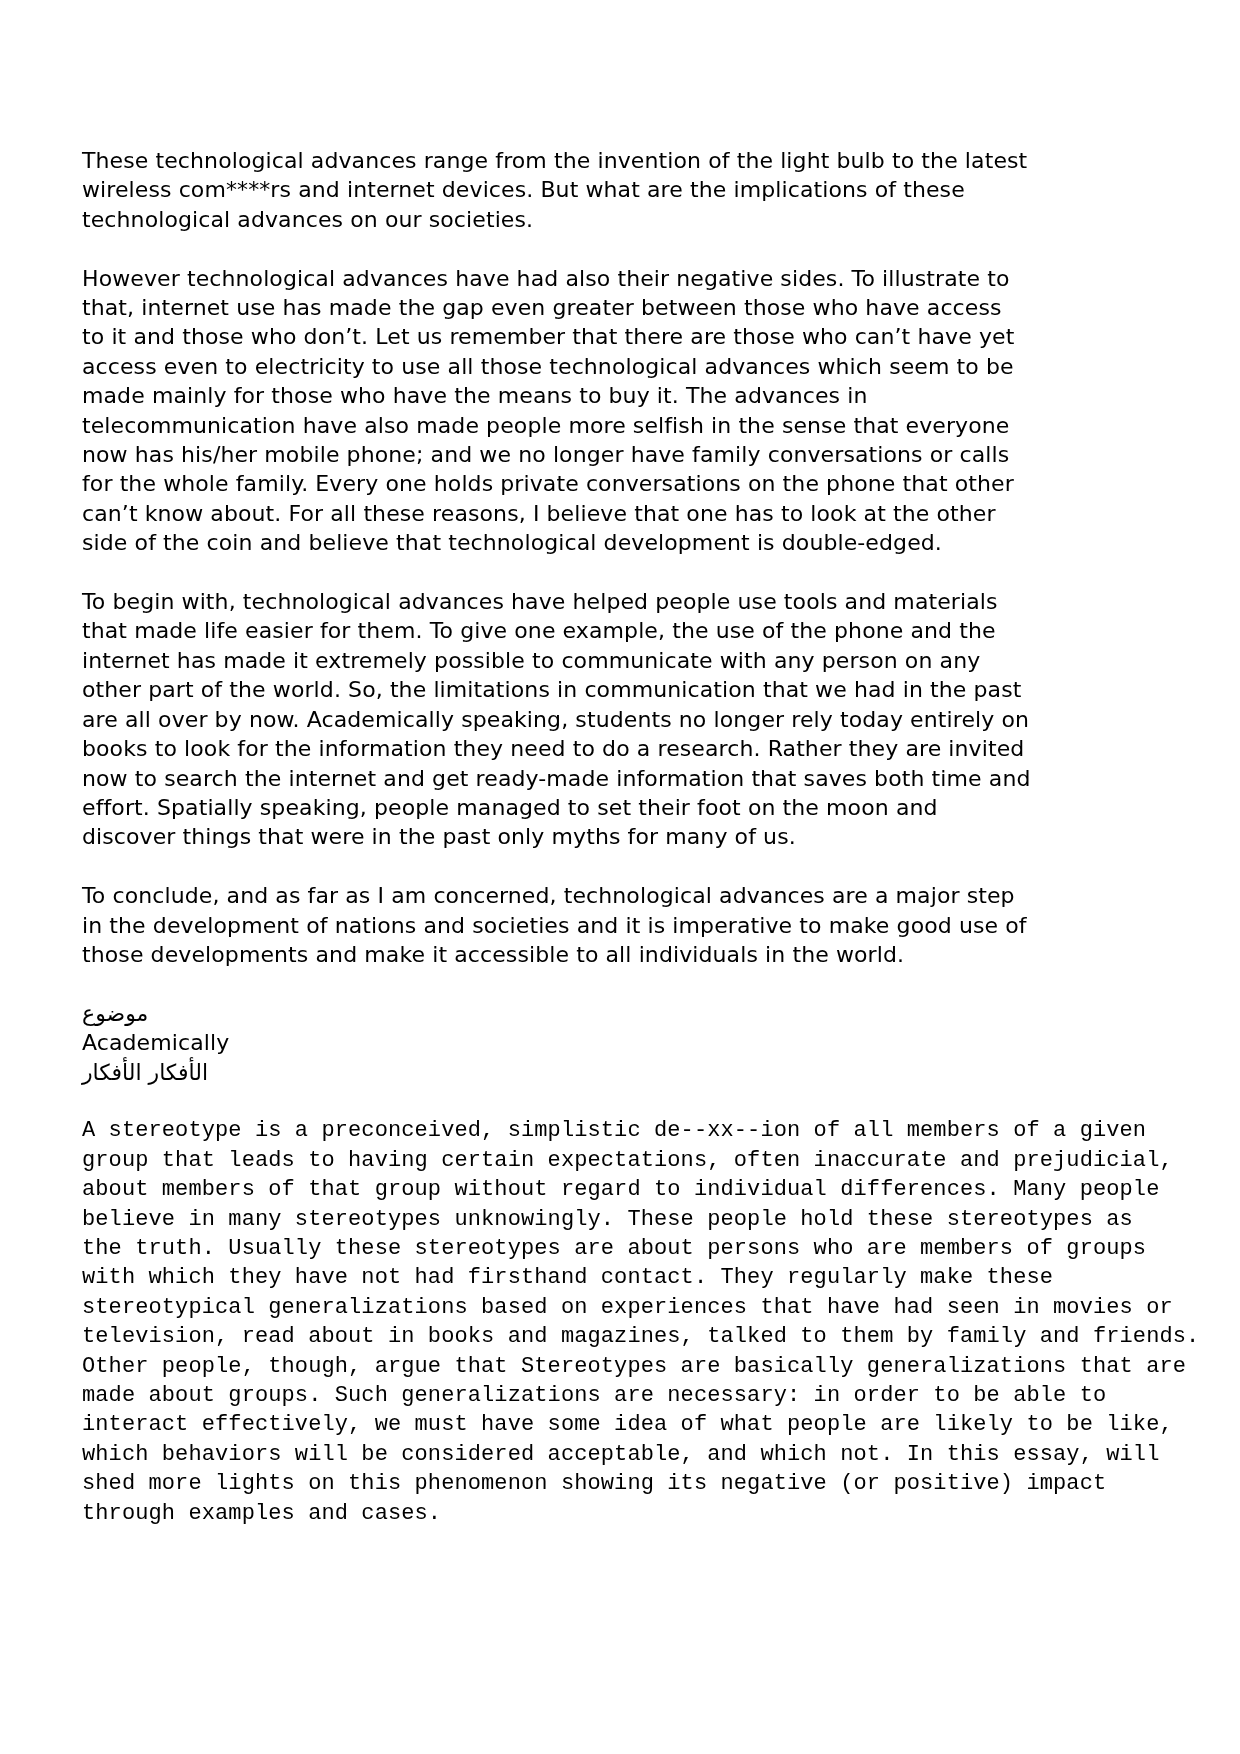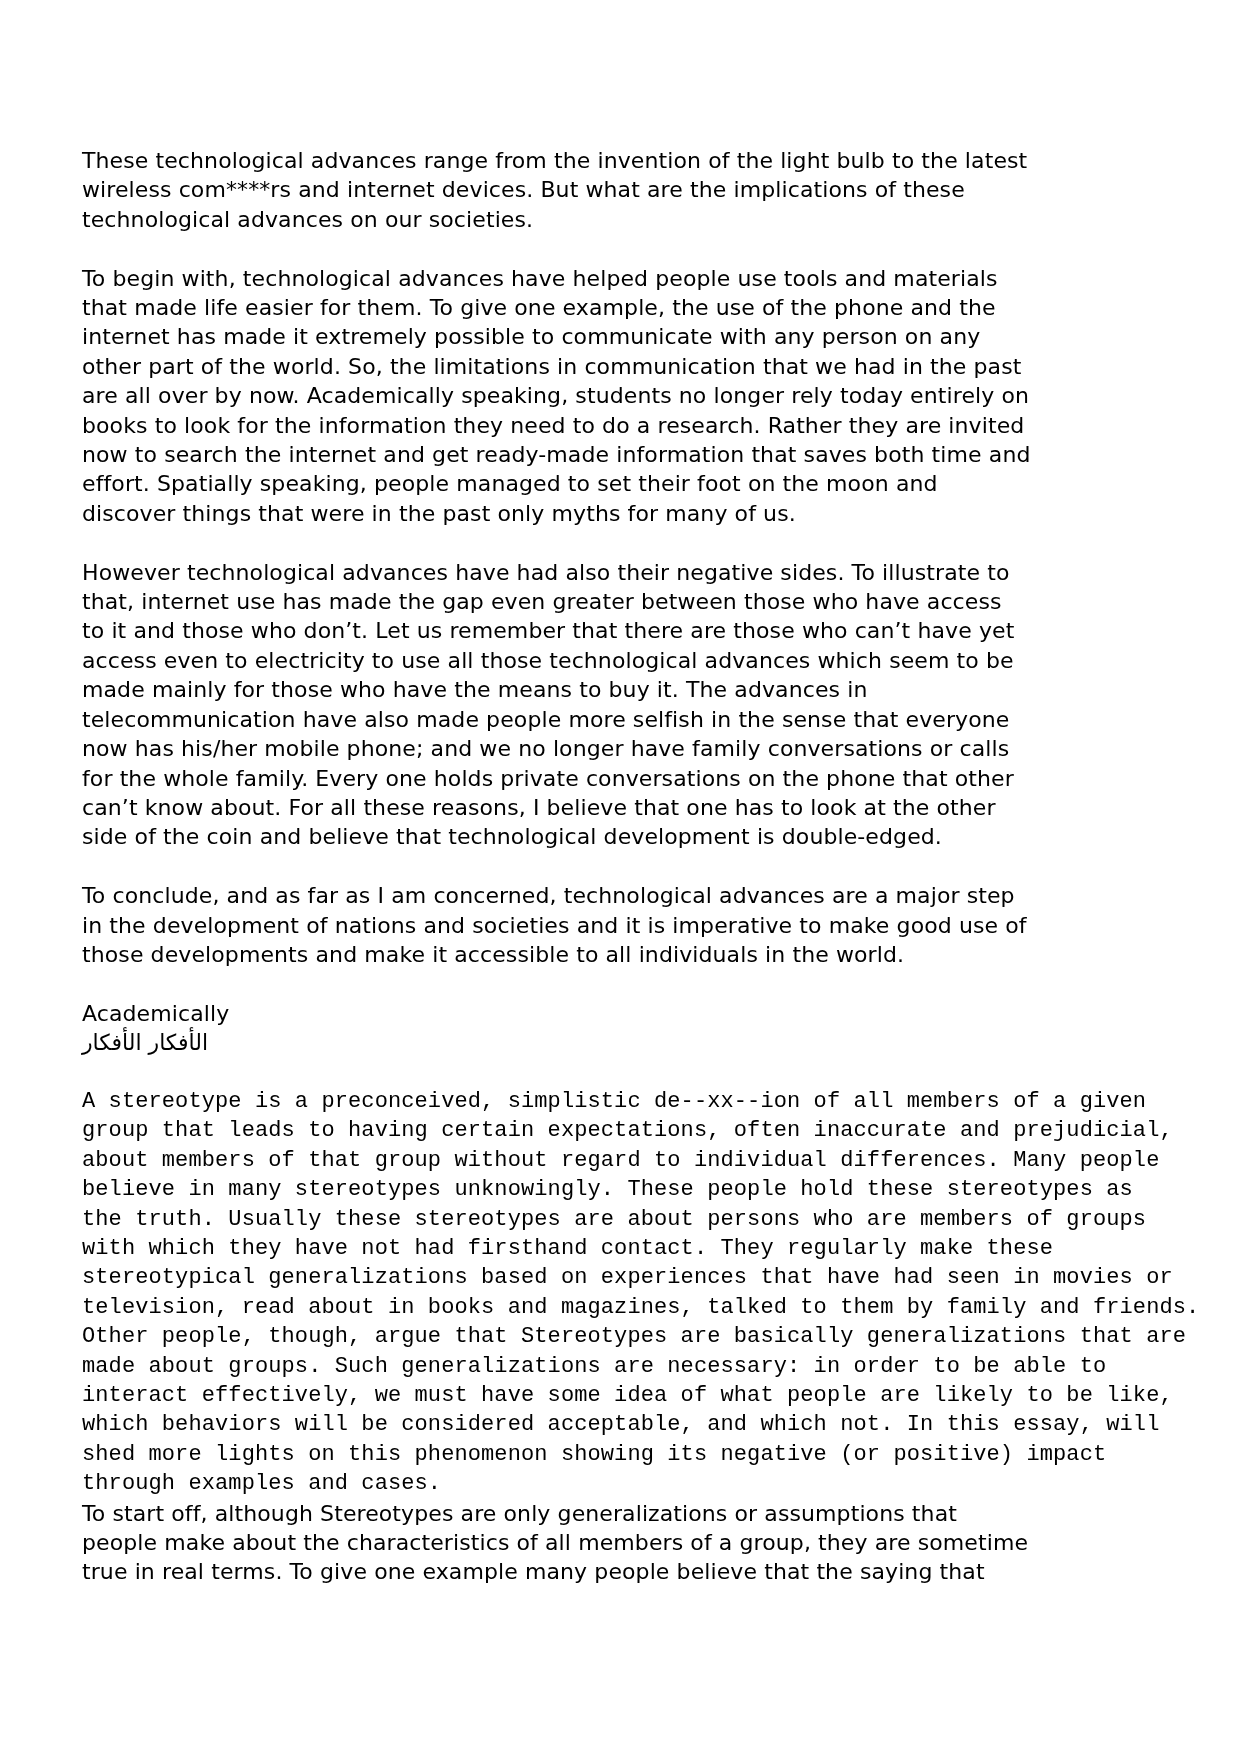--- a/index.html
+++ b/index.html
@@ -41,62 +41,60 @@
 </style>
 </head>
 <body>
 
 <main class="page">
 
   <div class="para">These technological advances range from the invention of the light bulb to the latest
 wireless com****rs and internet devices. But what are the implications of these
 technological advances on our societies.</div>
 
-  <div class="para">To begin with, technological advances have helped people use tools and materials
-that made life easier for them. To give one example, the use of the phone and the
-internet has made it extremely possible to communicate with any person on any
-other part of the world. So, the limitations in communication that we had in the past
-are all over by now. Academically speaking, students no longer rely today entirely on
-books to look for the information they need to do a research. Rather they are invited
-now to search the internet and get ready-made information that saves both time and
-effort. Spatially speaking, people managed to set their foot on the moon and
-discover things that were in the past only myths for many of us.</div>
-
   <div class="para">However technological advances have had also their negative sides. To illustrate to
 that, internet use has made the gap even greater between those who have access
 to it and those who don’t. Let us remember that there are those who can’t have yet
 access even to electricity to use all those technological advances which seem to be
 made mainly for those who have the means to buy it. The advances in
 telecommunication have also made people more selfish in the sense that everyone
 now has his/her mobile phone; and we no longer have family conversations or calls
 for the whole family. Every one holds private conversations on the phone that other
 can’t know about. For all these reasons, I believe that one has to look at the other
 side of the coin and believe that technological development is double-edged.</div>
 
+  <div class="para">To begin with, technological advances have helped people use tools and materials
+that made life easier for them. To give one example, the use of the phone and the
+internet has made it extremely possible to communicate with any person on any
+other part of the world. So, the limitations in communication that we had in the past
+are all over by now. Academically speaking, students no longer rely today entirely on
+books to look for the information they need to do a research. Rather they are invited
+now to search the internet and get ready-made information that saves both time and
+effort. Spatially speaking, people managed to set their foot on the moon and
+discover things that were in the past only myths for many of us.</div>
+
   <div class="para">To conclude, and as far as I am concerned, technological advances are a major step
 in the development of nations and societies and it is imperative to make good use of
 those developments and make it accessible to all individuals in the world.</div>
 
   <div class="block">
+    <div class="line">موضوع</div>
     <div class="line">Academically</div>
     <div class="line">الأفكار الأفكار</div>
   </div>
 
   <div class="para flush">A stereotype is a preconceived, simplistic de--xx--ion of all members of a given
 group that leads to having certain expectations, often inaccurate and prejudicial,
 about members of that group without regard to individual differences. Many people
 believe in many stereotypes unknowingly. These people hold these stereotypes as
 the truth. Usually these stereotypes are about persons who are members of groups
 with which they have not had firsthand contact. They regularly make these
 stereotypical generalizations based on experiences that have had seen in movies or
 television, read about in books and magazines, talked to them by family and friends.
 Other people, though, argue that Stereotypes are basically generalizations that are
 made about groups. Such generalizations are necessary: in order to be able to
 interact effectively, we must have some idea of what people are likely to be like,
 which behaviors will be considered acceptable, and which not. In this essay, will
 shed more lights on this phenomenon showing its negative (or positive) impact
 through examples and cases.</div>
 
-  <div class="para">To start off, although Stereotypes are only generalizations or assumptions that
-people make about the characteristics of all members of a group, they are sometime
-true in real terms. To give one example many people believe that the saying that</div>
 
 </main>
 
 </body></html>

